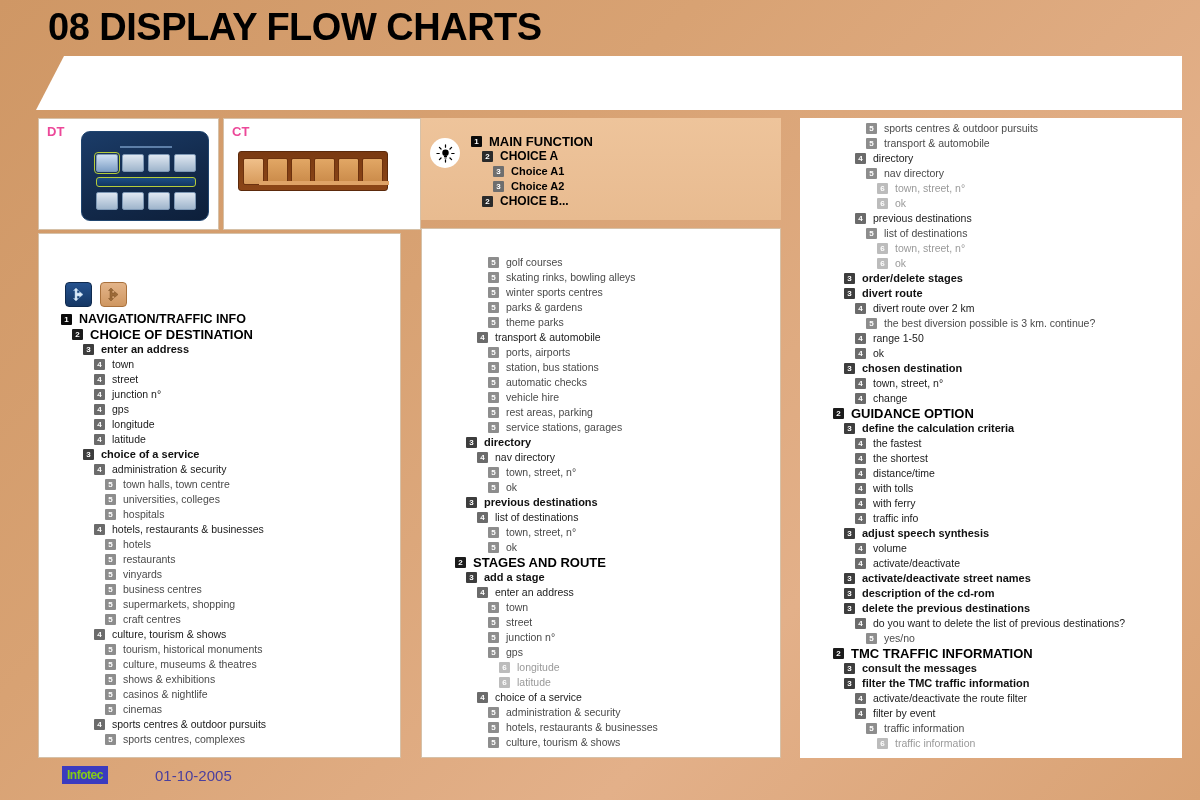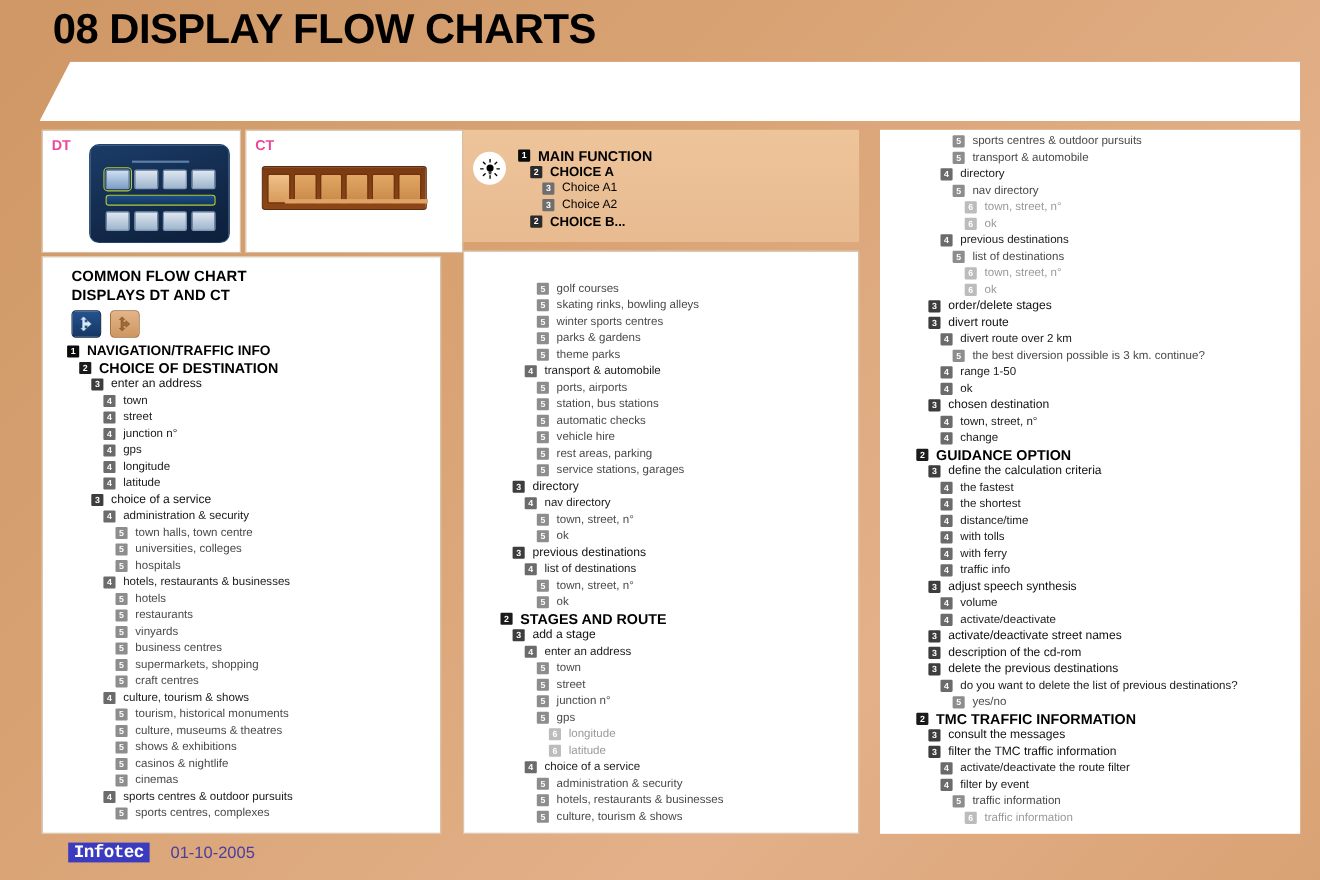--- a/index.html
+++ b/index.html
@@ -153,21 +153,21 @@
   
   .lv1 .badge { background:#0a0a0a; }
   .lv2 .badge { background:#1b1b1b; }
   .lv3 .badge { background:#3d3d3d; }
   .lv4 .badge { background:#6b6b6b; }
   .lv5 .badge { background:#8d8d8d; }
   .lv6 .badge { background:#bcbcbc; }
 
   .lv1 .lbl { font-size:12.5px; font-weight:bold; color:#000; }
   .lv2 .lbl { font-size:13px; font-weight:bold; color:#000; }
-  .lv3 .lbl { font-size:11px;   font-weight:normal; color:#111; }
+  .lv3 .lbl { font-size:11px;   font-weight:bold; color:#111; }
   .lv4 .lbl { font-size:10.5px; font-weight:normal; color:#1a1a1a; }
   .lv5 .lbl { font-size:10.5px; font-weight:normal; color:#4a4a4a; }
   .lv6 .lbl { font-size:10.5px; font-weight:normal; color:#9a9a9a; }
 
   
   .legend-list .row { height: 15px; }
   .legend-list .lv1 .lbl { font-size: 13px; }
   .legend-list .lv2 .lbl { font-size: 12px; }
   .legend-list .lv3 .lbl { font-size: 11px; color:#000; }
   .legend-list .lv3 .badge { background:#6e6e6e; }
@@ -187,22 +187,22 @@
     position:absolute; left: 13px; top: 10px;
     font-size: 15px; font-weight: bold; color:#ffffff;margin-top:48px;
   }
   .logo-box {
     position:absolute; left: 62px; top: 8px;
     height: 18px; padding: 0 5px;
     background:#3b3bbf;
     display:flex; align-items:center;
   }
   .logo-text {
-    font-family: Liberation Mono, monospace;
-    font-size: 16px; font-weight: bold; color:#ffffff;
+    font-family: Liberation Sans, sans-serif;
+    font-size: 12px; font-weight: bold; color:#84cc16;
     letter-spacing: -0.5px;
   }
   .footer-date {
     position:absolute; left: 155px; top: 9px;
     font-size: 15px; font-weight: normal; color:#4a3f9e;
     letter-spacing: 0px;
   }
 </style>
 </head>
 <body>
@@ -237,24 +237,20 @@
     <div class="ct-cell"></div>
     <div class="ct-cell"></div>
     <div class="ct-cell"></div>
     <div class="ct-cell"></div>
     <div class="ct-cell"></div>
     <div class="ct-underline"></div>
   </div>
 </div>
 
 <div class="panel panel-left">
-  <div class="head-block">
-    <div class="head-line">COMMON FLOW CHART</div>
-    <div class="head-line">DISPLAYS DT AND CT</div>
-  </div>
   <div class="icon-row">
     <div class="nav-icon blue">
       <svg width="17" height="15" viewBox="0 0 17 15" aria-hidden="true">
         <path d="M6 1 L8.5 3.5 L7 3.5 L7 6 L9.5 6 L9.5 4.5 L13 7.5 L9.5 10.5 L9.5 9 L7 9 L7 11.5 L8.5 11.5 L6 14 L3.5 11.5 L5 11.5 L5 3.5 L3.5 3.5 Z" fill="#dceaf7" stroke="#9fc0de" stroke-width="0.5"></path>
       </svg>
     </div>
     <div class="nav-icon tan">
       <svg width="17" height="15" viewBox="0 0 17 15" aria-hidden="true">
         <path d="M6 1 L8.5 3.5 L7 3.5 L7 6 L9.5 6 L9.5 4.5 L13 7.5 L9.5 10.5 L9.5 9 L7 9 L7 11.5 L8.5 11.5 L6 14 L3.5 11.5 L5 11.5 L5 3.5 L3.5 3.5 Z" fill="#9c6a38" stroke="#7d5027" stroke-width="0.5"></path>
       </svg>

